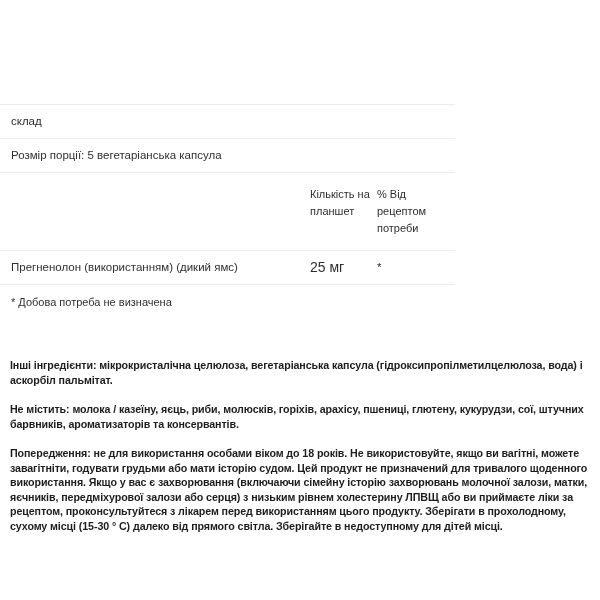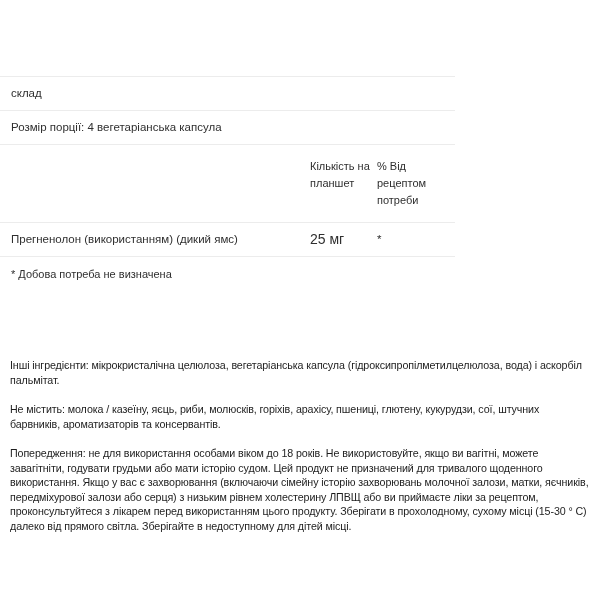--- a/index.html
+++ b/index.html
@@ -19,21 +19,21 @@
   .page {
     position: relative;
     width: 600px;
     height: 600px;
     box-sizing: border-box;
   }
 
   
   .facts {
     position: absolute;
-    top: 76px;
+    top: 104px;
     left: 0;
     width: 455px;
   }
   .facts-row {
     border-top: 1px solid #ececec;
     padding: 9px 0 9px 0;
     box-sizing: border-box;
     display: flex;
     align-items: flex-start;
   }
@@ -87,39 +87,39 @@
   .body-text {
     position: absolute;
     left: 10px;
     width: 580px;
     top: 358px;
   }
   .para {
     font-size: 10.7px;
     line-height: 14.5px;
     color: #1d1d1d;
-    font-weight: 400;
+    font-weight: 700;
     margin: 0 0 15px 0;
     letter-spacing: -0.1px;
   }
   .para:last-child { margin-bottom: 0; }
 </style>
 </head>
 <body>
 
 <div class="page">
 
   <div class="facts">
 
     <div class="facts-row row-title">
       <div class="cell-name">склад</div>
     </div>
 
     <div class="facts-row row-serving">
-      <div class="cell-name">Розмір порції: 4 вегетаріанська капсула</div>
+      <div class="cell-name">Розмір порції: 5 вегетаріанська капсула</div>
     </div>
 
 
     <div class="facts-row head-row">
       <div class="cell-name"></div>
       <div class="cell-amount">Кількість на планшет</div>
       <div class="cell-dv">% Від рецептом потреби</div>
     </div>
 
     <div class="facts-row">

